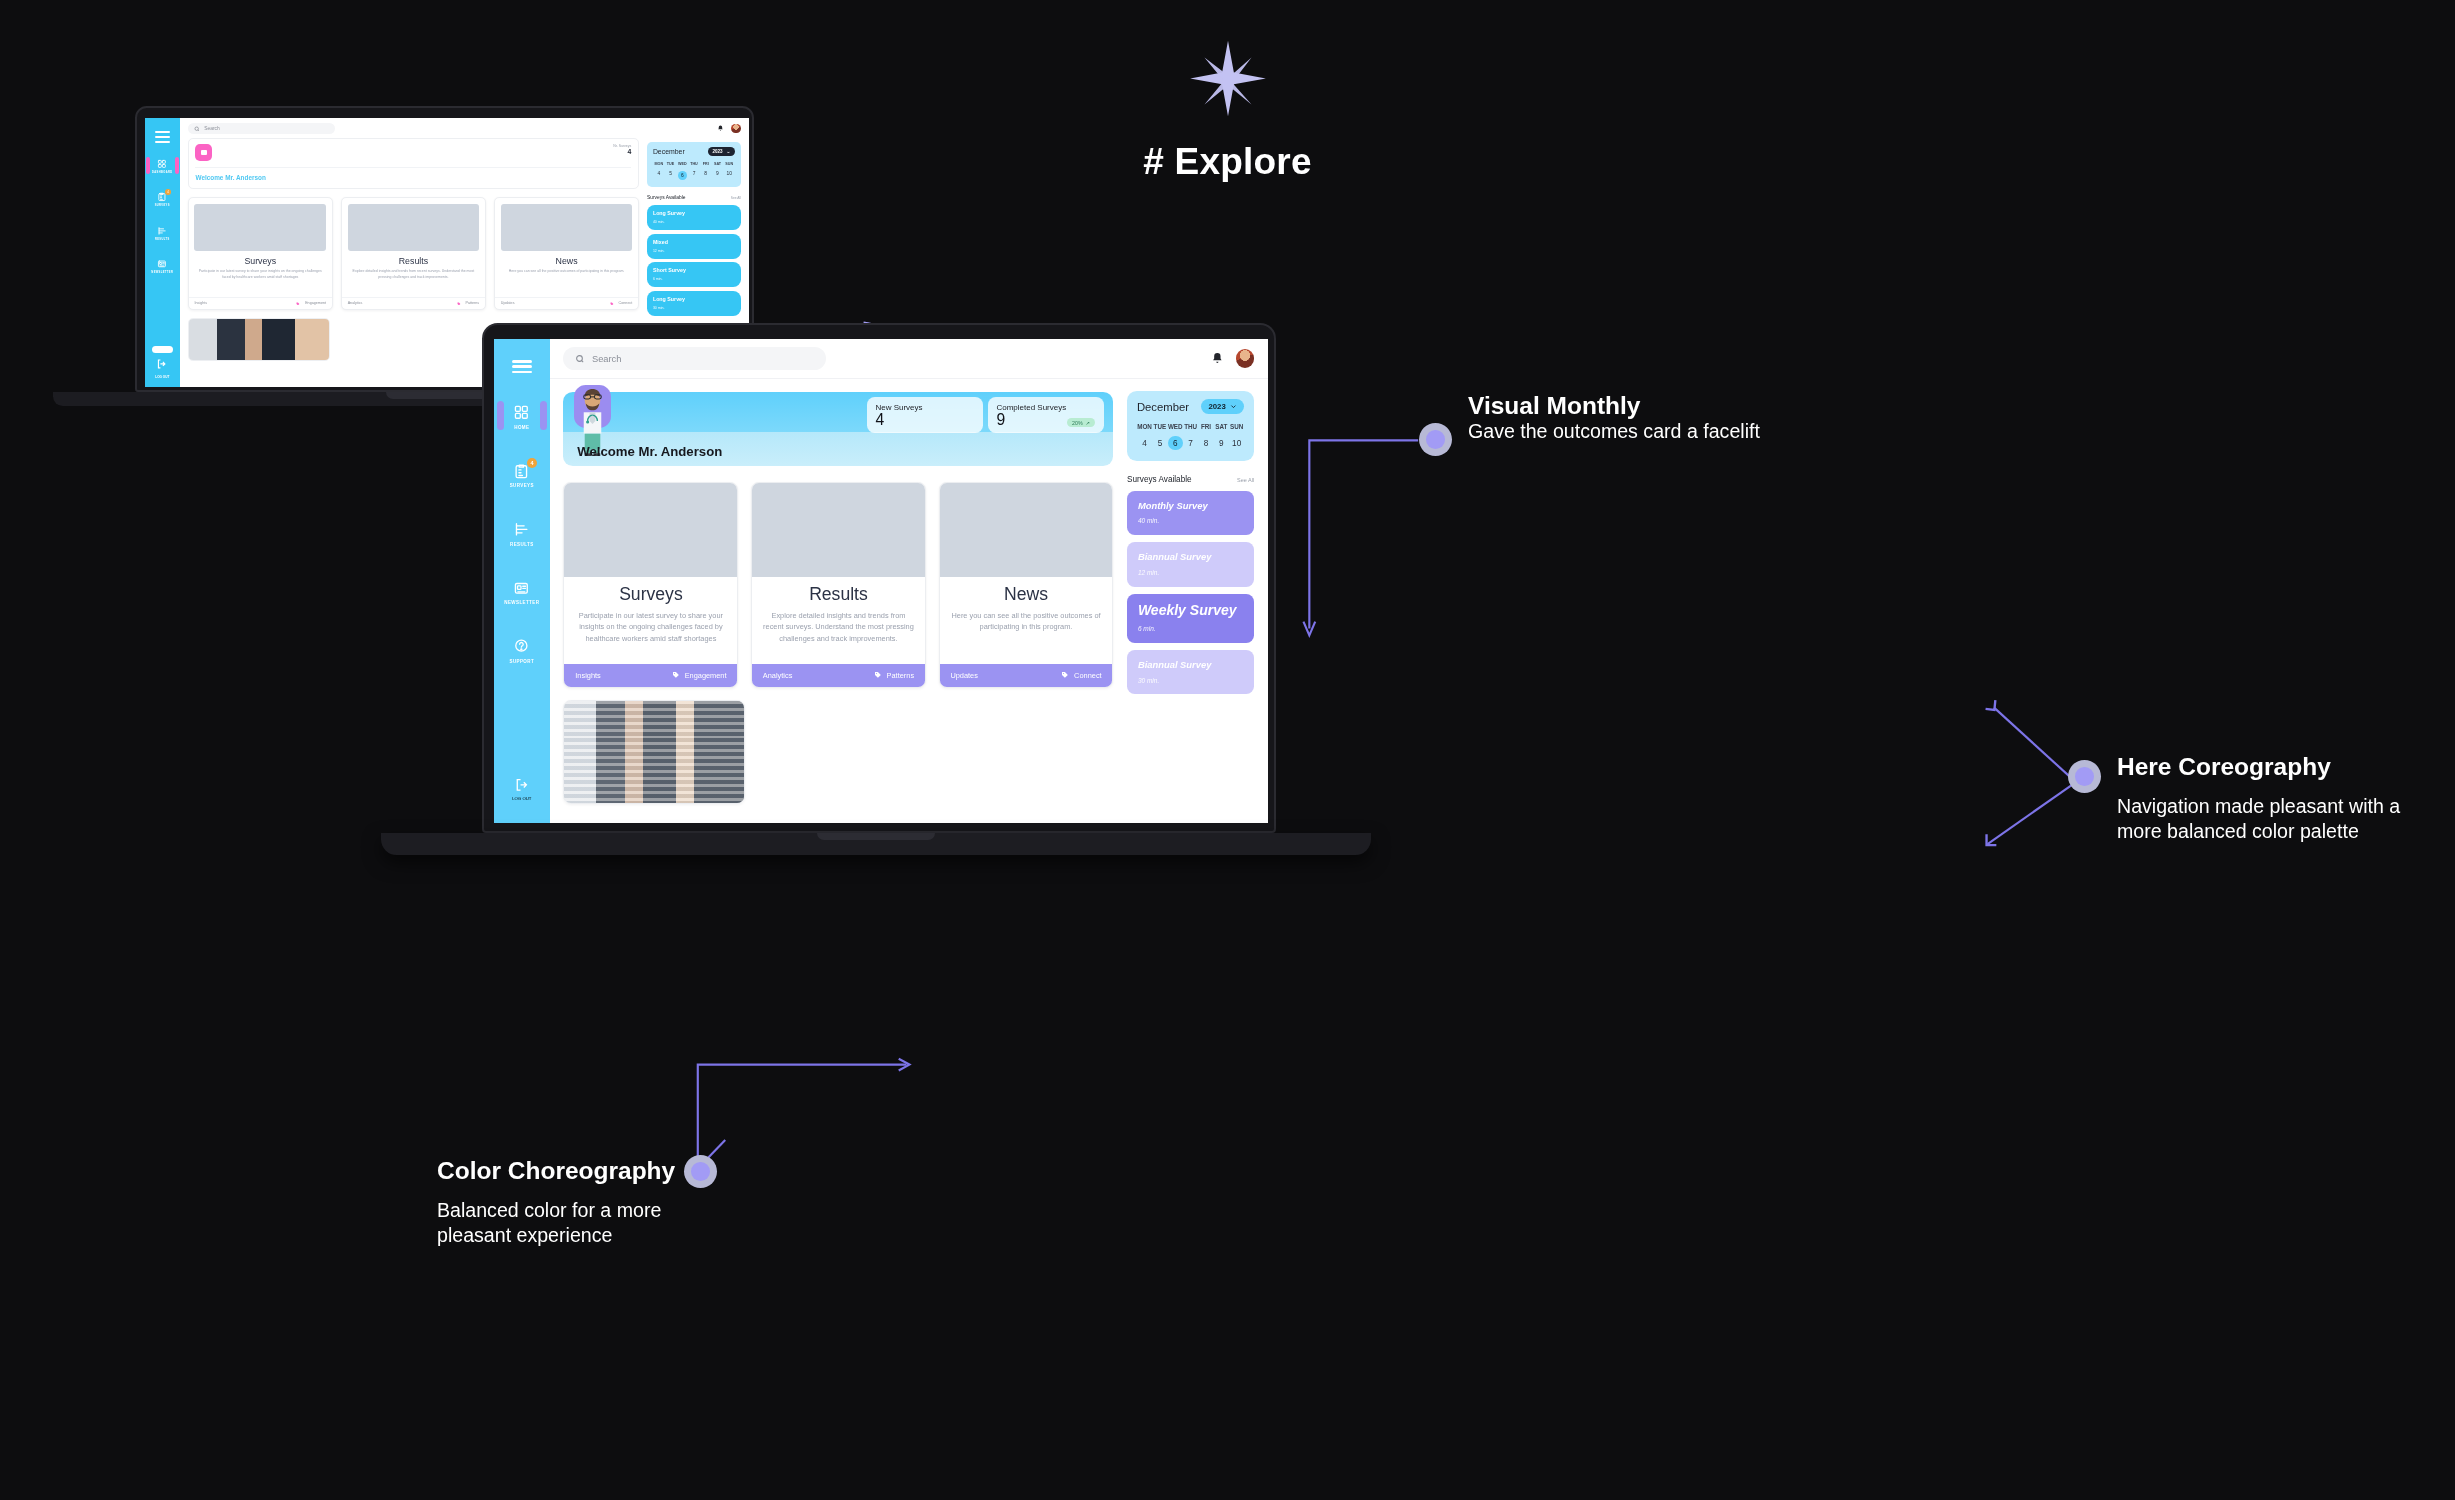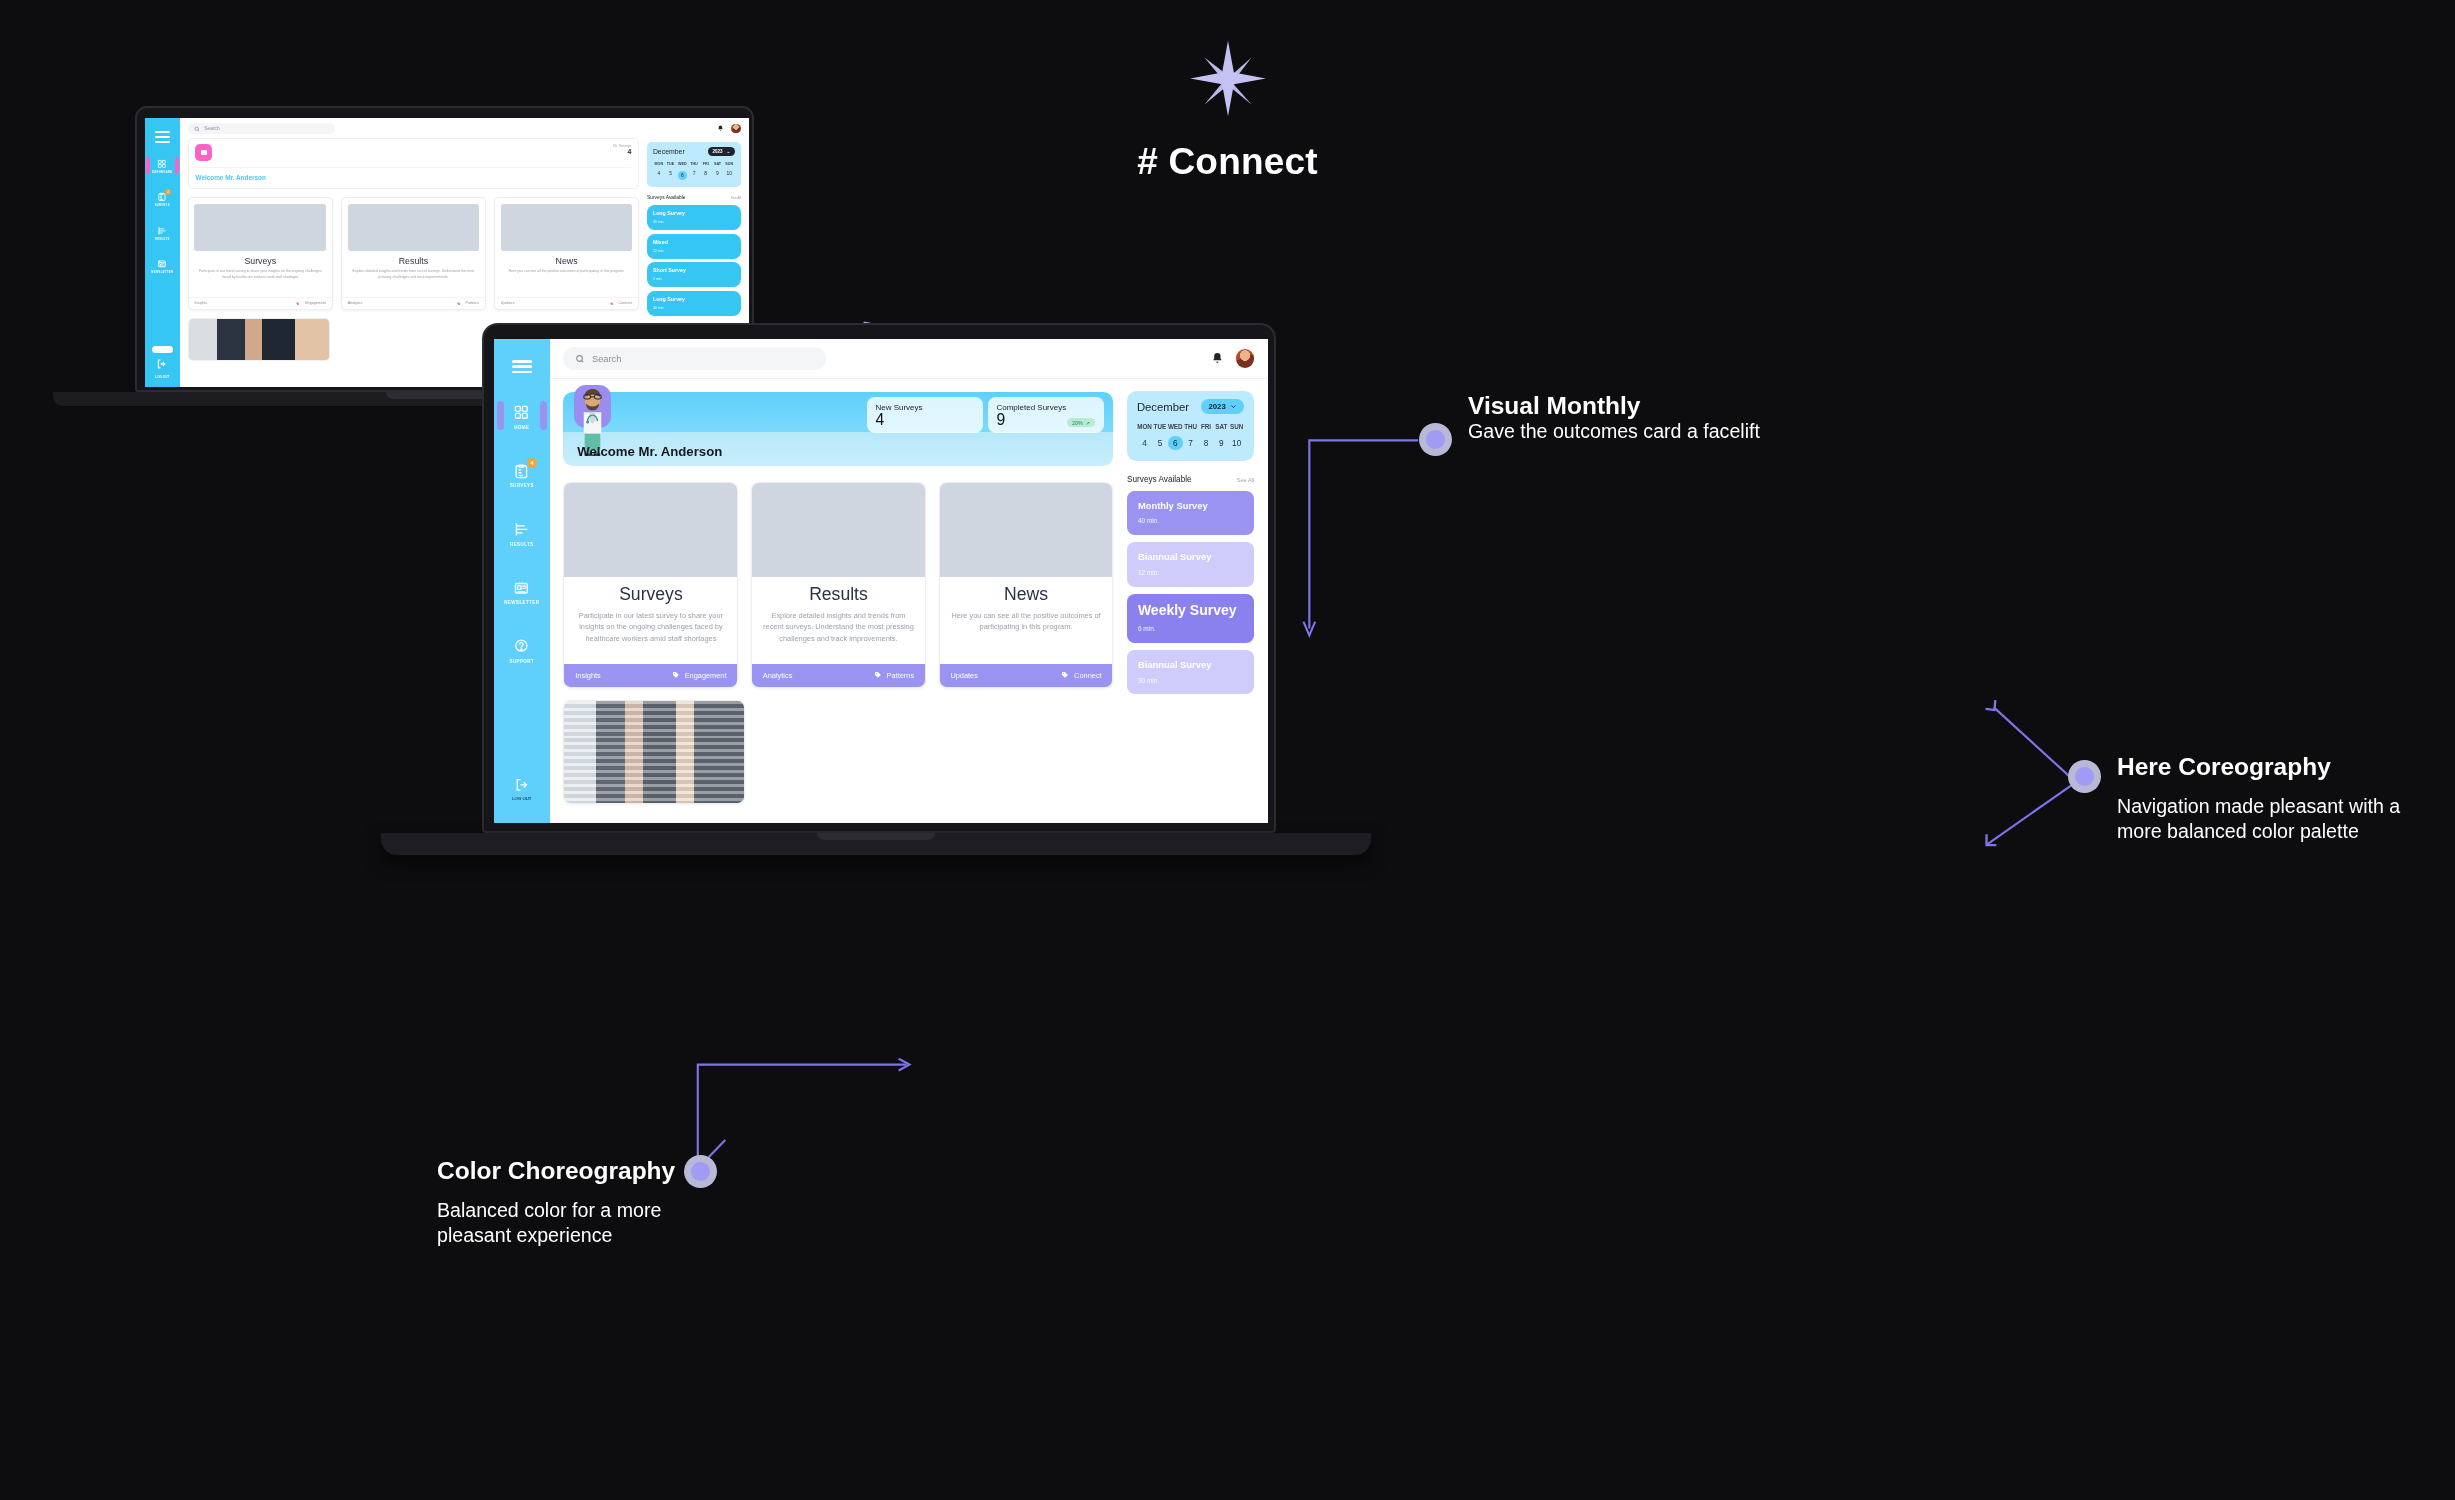--- a/index.html
+++ b/index.html
@@ -131,21 +131,21 @@
 </head>
 <body>
 
 <div class="stage">
 
   <div class="title-wrap">
     <svg class="sparkle" viewBox="0 0 100 100">
       <path d="M50 2 L57 40 L95 47 L57 54 L50 92 L43 54 L5 47 L43 40 Z" fill="#c3c2f2"></path>
       <path d="M22 22 L52 45 L78 22 L55 52 L78 78 L50 55 L22 78 L45 50 Z" fill="#c3c2f2" opacity=".95"></path>
     </svg>
-    <div class="page-title"># Connect</div>
+    <div class="page-title"># Explore</div>
   </div>
 
   <svg class="lines" viewBox="0 0 2505 1531" width="2455" height="1501">
 
     <path d="M885 333 C 955 345, 965 420, 930 455 C 895 490, 980 495, 1075 465" stroke="#a29bf5" stroke-width="9" fill="none" stroke-linecap="square" stroke-dasharray="2 20"></path>
     <path d="M1100 447 L1122 480 L1085 482" stroke="#a29bf5" stroke-width="10" fill="none" stroke-linejoin="round" stroke-linecap="round"></path>
 
     <path d="M1447 449 L1336 449 L1336 641" stroke="#7d74e8" stroke-width="2.2" fill="none"></path>
     <path d="M1330 634 L1336 648 L1342 634" stroke="#7d74e8" stroke-width="2.2" fill="none"></path>
 
@@ -590,21 +590,21 @@
                       <div class="dd">8</div>
                       <div class="dd">9</div>
                       <div class="dd">10</div>
                     </div>
                 </div>
 
                 <div class="sa-head" style="margin-top:13.7px;">
                   <div class="sa-title" style="font-size:8.2px;">Surveys Available</div>
                   <div class="sa-seeall" style="font-size:5.5px;">See All</div>
                 </div>
-                <div id="after-surveys" style="display:flex;flex-direction:column;gap:6.9px;margin-top:6.9px;">
+                <div id="after-surveys" style="display:flex;flex-direction:column;gap:6.9px;margin-top:6.9px;font-style:italic;">
                     <div class="sitem" style="background: rgb(155, 147, 242); padding: 8.8px 10.8px 10.8px;">
                       <div class="nm" style="font-size:9.4px;">Monthly Survey</div>
                       <div class="tm" style="font-size:6.5px;margin-top:6.9px;">40 min.</div>
                     </div>
                     <div class="sitem" style="background: rgb(207, 203, 250); padding: 8.8px 10.8px 10.8px;">
                       <div class="nm" style="font-size:9.4px;">Biannual Survey</div>
                       <div class="tm" style="font-size:6.5px;margin-top:6.9px;">12 min.</div>
                     </div>
                     <div class="sitem" style="background: rgb(138, 129, 238); padding: 8.8px 10.8px 10.8px;">
                       <div class="nm" style="font-size:14px;">Weekly Survey</div>

